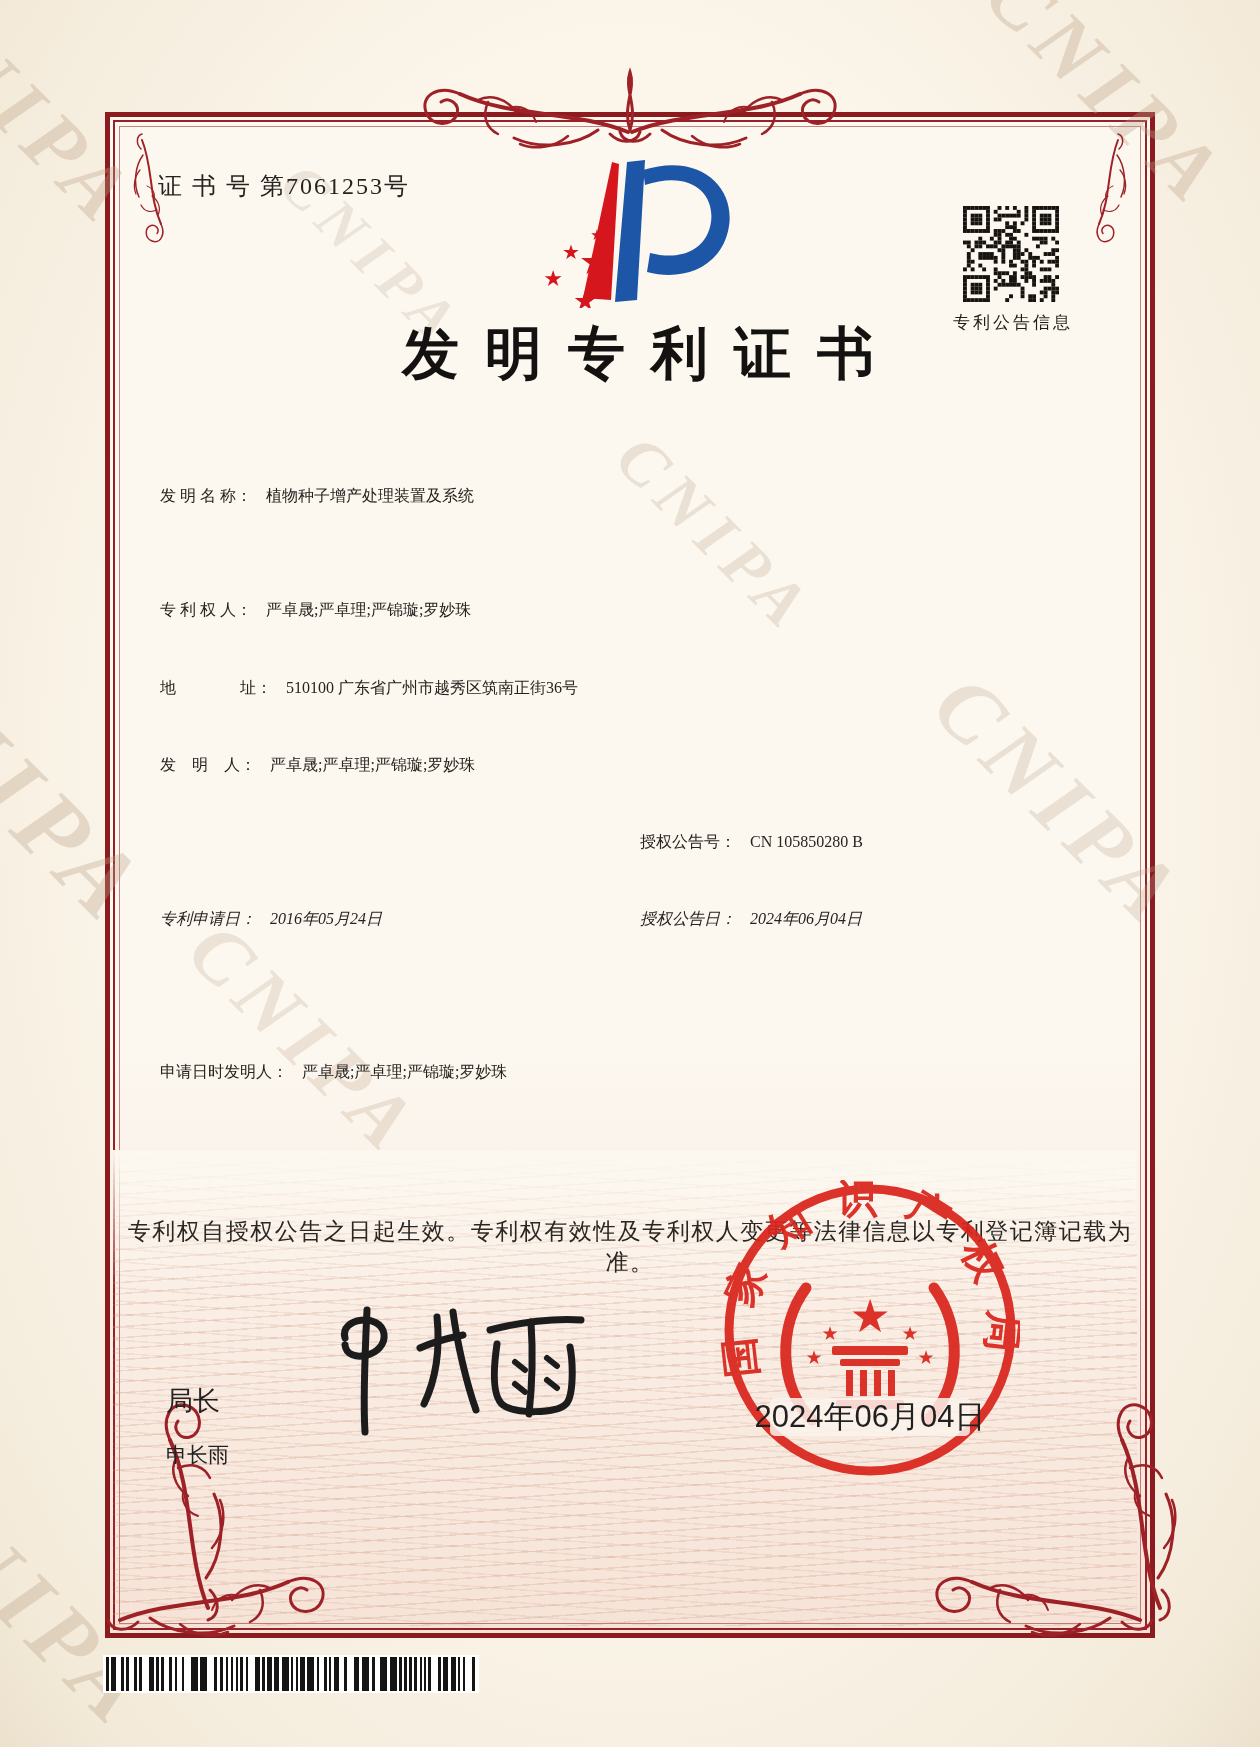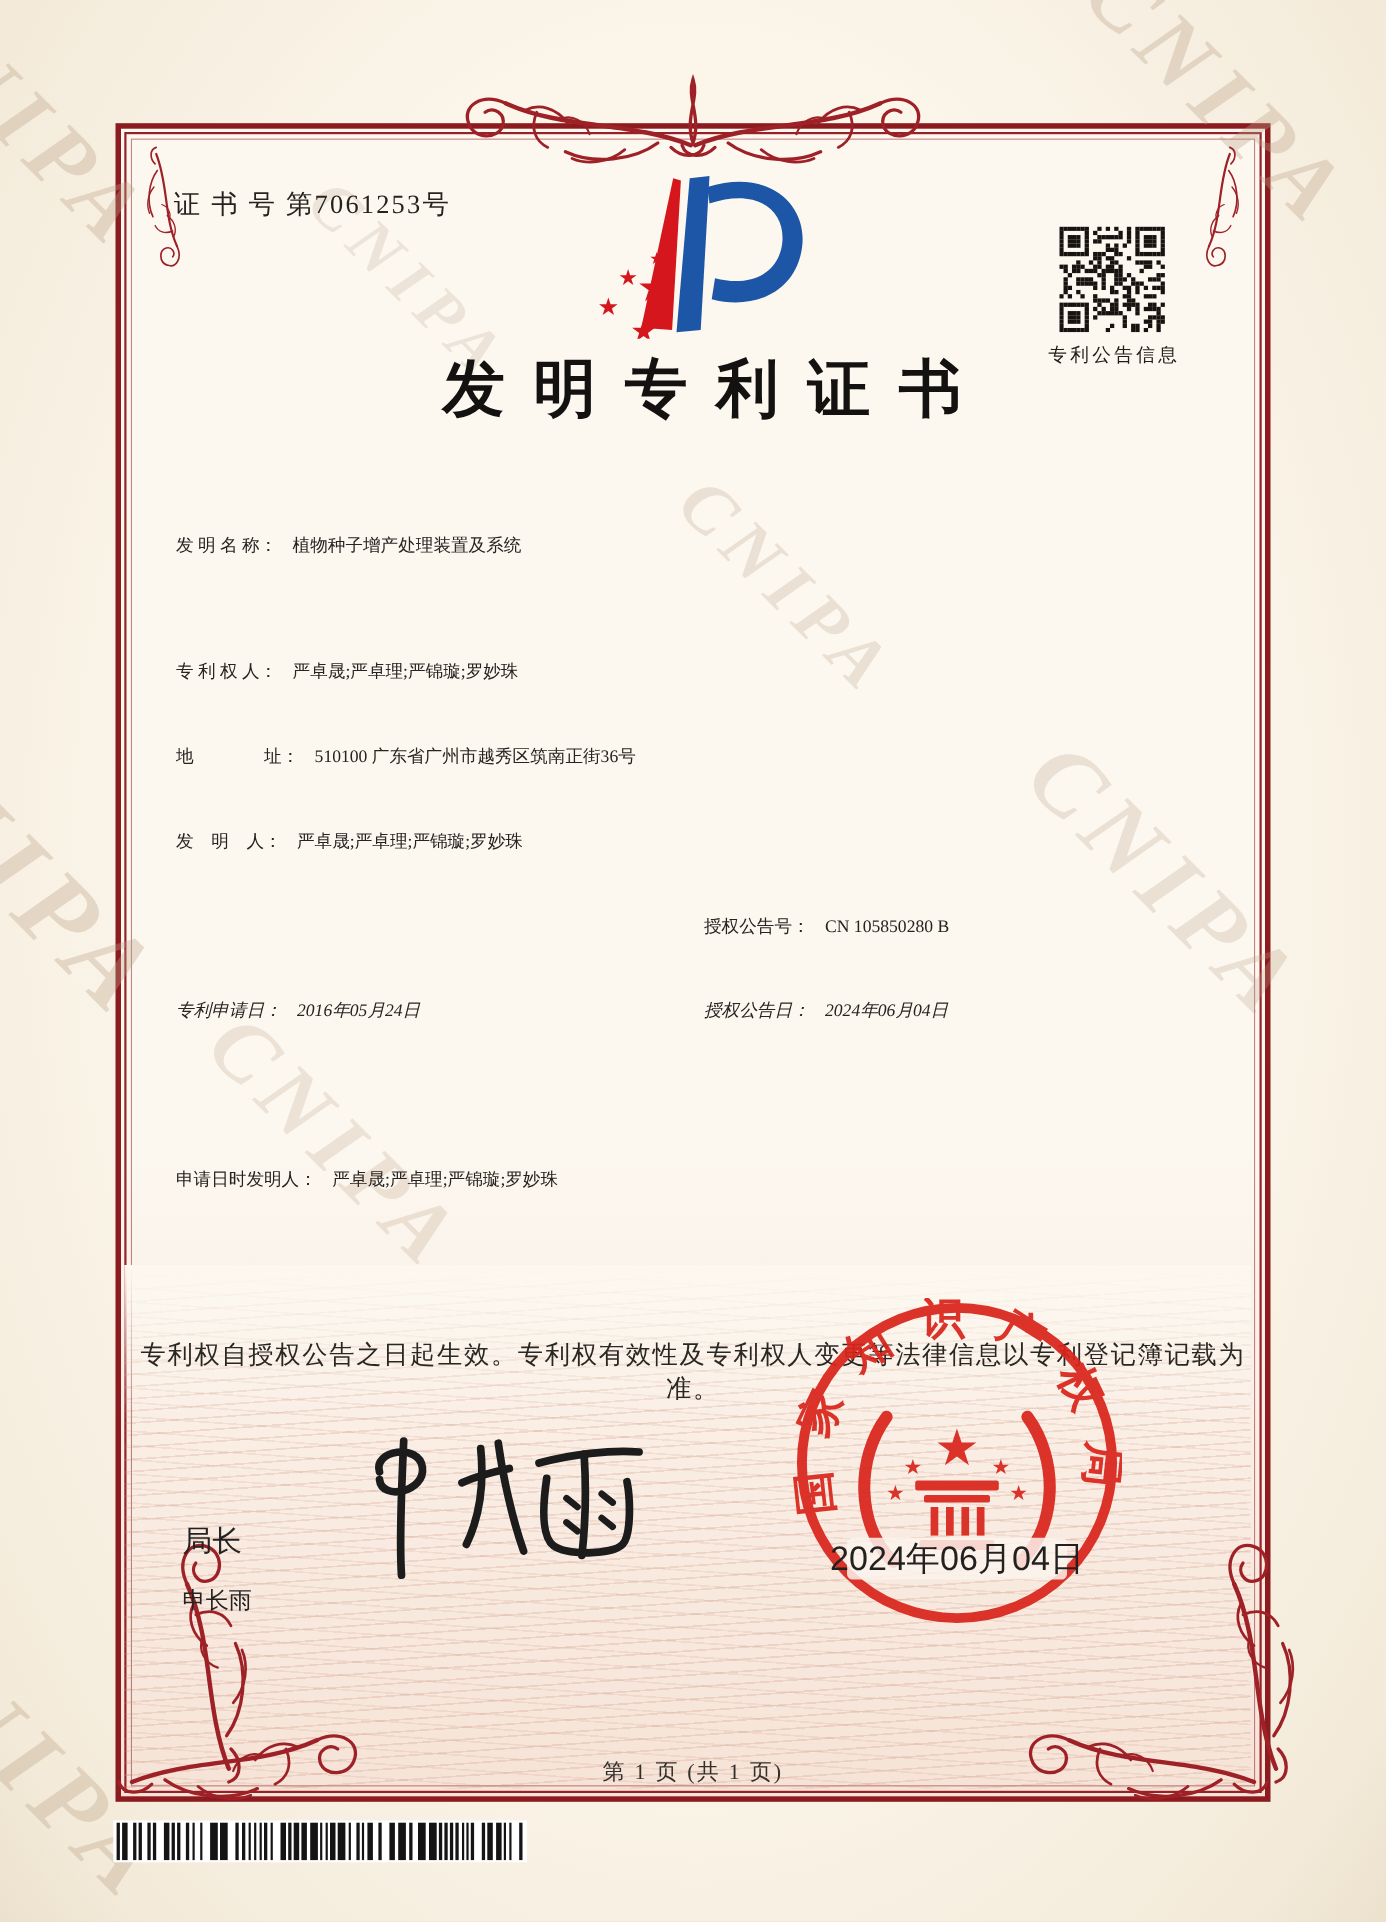--- a/index.html
+++ b/index.html
@@ -486,21 +486,20 @@
         <rect x="140" y="190" width="7" height="26"></rect>
         <rect x="154" y="190" width="7" height="26"></rect>
         <rect x="168" y="190" width="7" height="26"></rect>
         <rect x="116" y="220" width="68" height="9" rx="2"></rect>
       </g>
       <rect x="50" y="218" width="200" height="38" rx="5" fill="rgba(252,246,238,0.85)"></rect>
       <text x="150" y="247" text-anchor="middle" font-size="31" fill="#121212" font-family="&quot;Liberation Sans&quot;,&quot;DejaVu Sans&quot;,sans-serif">2024年06月04日</text>
     </g>
   </svg>
 
-  <div class="txt footer">第 1 页 (共 1 页)</div>
 
   <div class="barcode">
     <svg id="bc" width="376" height="38" viewBox="0 0 376 38">
         <g fill="#141414">
           <rect x="3" y="2" width="3" height="34"></rect>
           <rect x="8" y="2" width="5" height="34"></rect>
           <rect x="18" y="2" width="3" height="34"></rect>
           <rect x="23" y="2" width="3" height="34"></rect>
           <rect x="31" y="2" width="3" height="34"></rect>
           <rect x="36" y="2" width="3" height="34"></rect>

